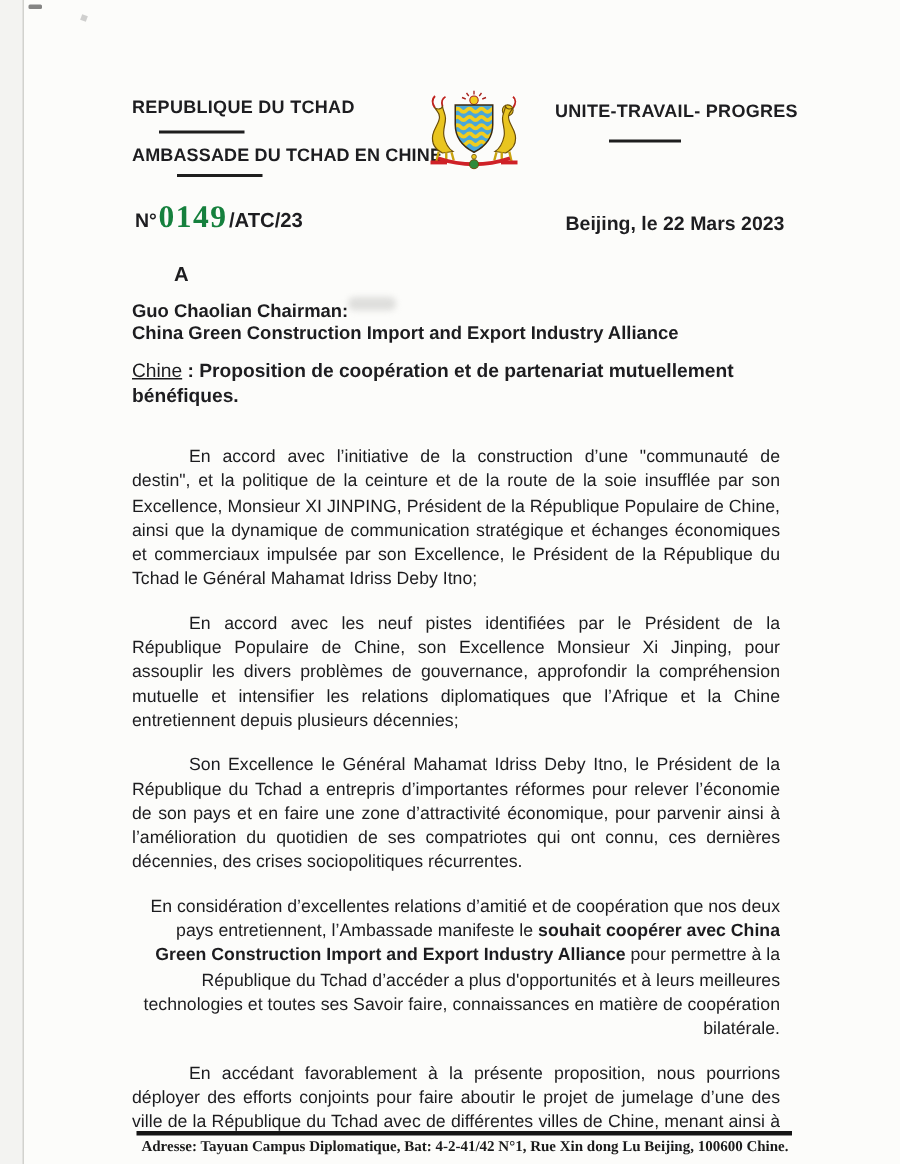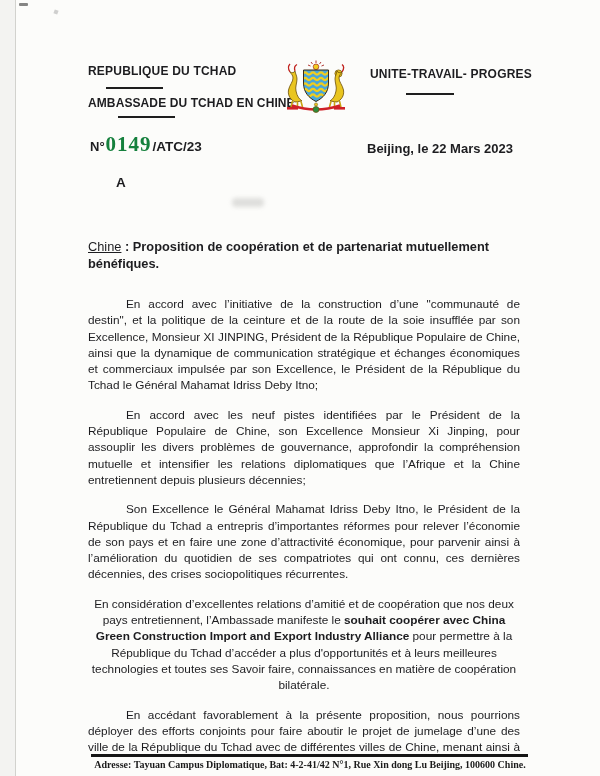--- a/index.html
+++ b/index.html
@@ -25,36 +25,36 @@
   .hdr-left-2{position:absolute;left:88px;top:96px;font-size:12px;font-weight:bold;letter-spacing:.1px;}
   .rule-embassy{left:118px;top:116px;width:57px;}
   .arms{position:absolute;left:281px;top:60px;width:70px;height:55px;}
   .hdr-right{position:absolute;left:370px;top:67px;font-size:12px;font-weight:bold;letter-spacing:.2px;}
   .rule-motto{left:406px;top:93px;width:48px;}
 
   .ref-line{position:absolute;left:90px;top:134px;display:flex;align-items:baseline;}
   .ref-prefix{font-size:13px;font-weight:bold;}
   .ref-number{font-family:"Liberation Serif",serif;font-size:21px;font-weight:600;color:#15803d;letter-spacing:1px;line-height:1;margin:0 1px;}
   .ref-suffix{font-size:13.5px;font-weight:bold;}
-  .dateline{position:absolute;left:367px;top:141px;font-size:13px;font-weight:bold;}
+  .dateline{position:absolute;left:377px;top:141px;font-size:13px;font-weight:bold;}
 
   .salutation{position:absolute;left:116px;top:175px;font-size:13.5px;font-weight:bold;}
   .recipient{position:absolute;left:88px;top:200px;font-size:12.3px;font-weight:bold;line-height:15px;}
 
   .subject{position:absolute;left:88px;top:239px;width:452px;font-size:12.8px;line-height:16.5px;}
   .subject .label{font-weight:400;text-decoration:underline;}
   .subject .sep{font-weight:bold;}
   .subject .text{font-weight:bold;}
 
   .body-text{
     position:absolute;left:88px;top:296px;width:432px;height:458px;overflow:hidden;
     font-size:11.8px;line-height:16.3px;text-align:justify;color:#1c1c1f;
   }
   .body-text p{margin:0 0 13px 0;text-indent:38px;}
-  .body-text p.no-indent{text-indent:0;text-align:center;}
+  .body-text p.no-indent{text-indent:0;text-align:right;}
   .body-text p:last-child{margin-bottom:0;}
   .b{font-weight:bold;}
 
   .footer-rule{position:absolute;left:91px;top:754px;width:437px;height:3px;background:#151515;}
   .footer-address{
     position:absolute;left:50px;top:759px;width:520px;text-align:center;
     font-family:"Liberation Serif",serif;font-size:10px;font-weight:bold;color:#1b1b1b;
   }
 </style>
 </head>
@@ -116,20 +116,24 @@
 
   <div class="ref-line">
     <span class="ref-prefix">N°</span>
     <span class="ref-number">0149</span>
     <span class="ref-suffix">/ATC/23</span>
   </div>
   <div class="dateline">Beijing, le 22 Mars 2023</div>
 
   <div class="salutation">A</div>
   <div class="smudge"></div>
+  <div class="recipient">
+    <div>Guo Chaolian Chairman:</div>
+    <div>China Green Construction Import and Export Industry Alliance</div>
+  </div>
 
   <div class="subject"><span class="label">Chine</span><span class="sep"> : </span><span class="text">Proposition de coopération et de partenariat mutuellement bénéfiques.</span></div>
 
   <div class="body-text">
     <p>En accord avec l’initiative de la construction d’une "communauté de destin", et la politique de la ceinture et de la route de la soie insufflée par son Excellence, Monsieur XI JINPING, Président de la République Populaire de Chine, ainsi que la dynamique de communication stratégique et échanges économiques et commerciaux impulsée par son Excellence, le Président de la République du Tchad le Général Mahamat Idriss Deby Itno;</p>
     <p>En accord avec les neuf pistes identifiées par le Président de la République Populaire de Chine, son Excellence Monsieur Xi Jinping, pour assouplir les divers problèmes de gouvernance, approfondir la compréhension mutuelle et intensifier les relations diplomatiques que l’Afrique et la Chine entretiennent depuis plusieurs décennies;</p>
     <p>Son Excellence le Général Mahamat Idriss Deby Itno, le Président de la République du Tchad a entrepris d’importantes réformes pour relever l’économie de son pays et en faire une zone d’attractivité économique, pour parvenir ainsi à l’amélioration du quotidien de ses compatriotes qui ont connu, ces dernières décennies, des crises sociopolitiques récurrentes.</p>
     <p class="no-indent"><span>En considération d’excellentes relations d’amitié et de coopération que nos deux pays entretiennent, l’Ambassade manifeste le </span><span class="b">souhait coopérer avec China Green Construction Import and Export Industry Alliance</span><span> pour permettre à la République du Tchad d’accéder a plus d'opportunités et à leurs meilleures technologies et toutes ses Savoir faire, connaissances en matière de coopération bilatérale.</span></p>
     <p>En accédant favorablement à la présente proposition, nous pourrions déployer des efforts conjoints pour faire aboutir le projet de jumelage d’une des ville de la République du Tchad avec de différentes villes de Chine, menant ainsi à bien les neuf domaines de coopération et les cinq liens de « la Ceinture et la Route » initiés par son Excellence Monsieur Xi Jinping, Président de la République Populaire de Chine, à</p>
   </div>

